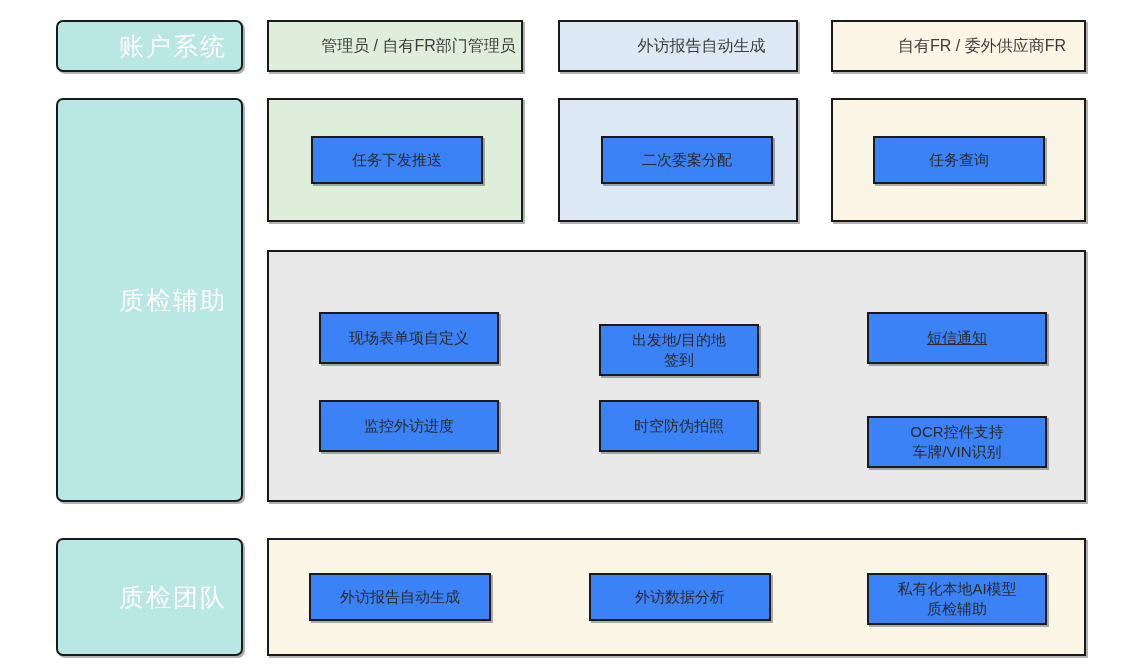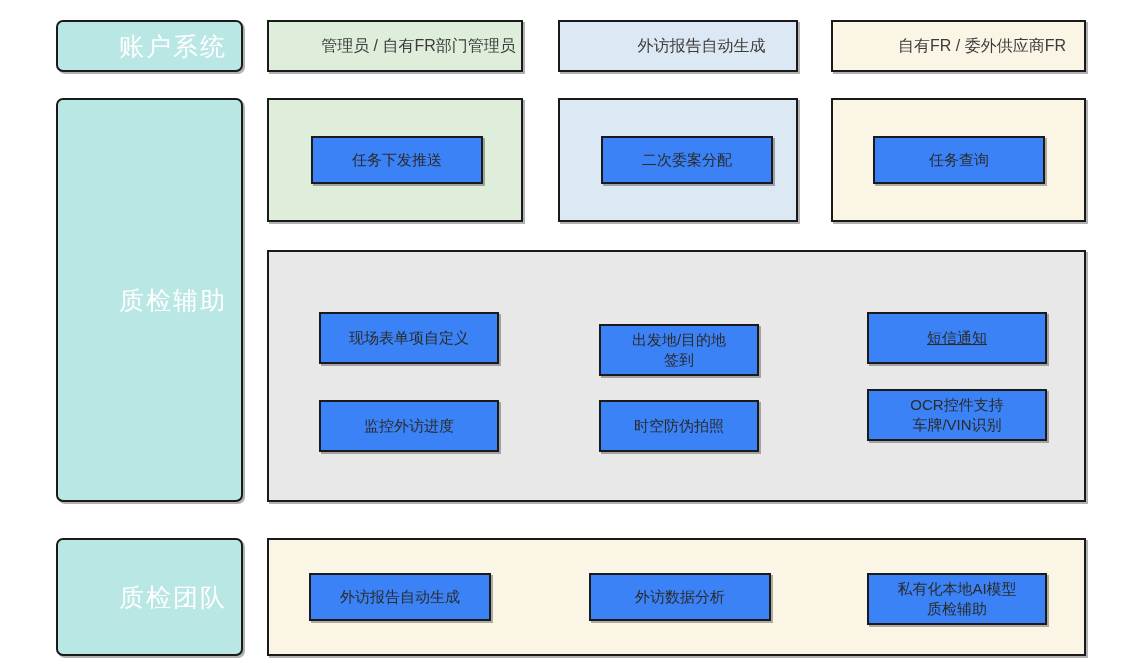--- a/index.html
+++ b/index.html
@@ -123,21 +123,21 @@
   </div>
 
   <div class="bx chip" style="left:50px; top:148px; width:180px; height:52px;">
     <span>监控外访进度</span>
   </div>
 
   <div class="bx chip" style="left:330px; top:148px; width:160px; height:52px;">
     <span>时空防伪拍照</span>
   </div>
 
-  <div class="bx chip" style="left:598px; top:137px; width:180px; height:52px;">
+  <div class="bx chip" style="left:598px; top:164px; width:180px; height:52px;">
     <div>
       <span>OCR控件支持</span>
       <span>车牌/VIN识别</span>
     </div>
   </div>
 </div>
 
 <div class="bx group fill-cream" style="left:267px; top:538px; width:819px; height:118px;">
 
   <div class="bx chip" style="left:40px; top:33px; width:182px; height:48px;">

